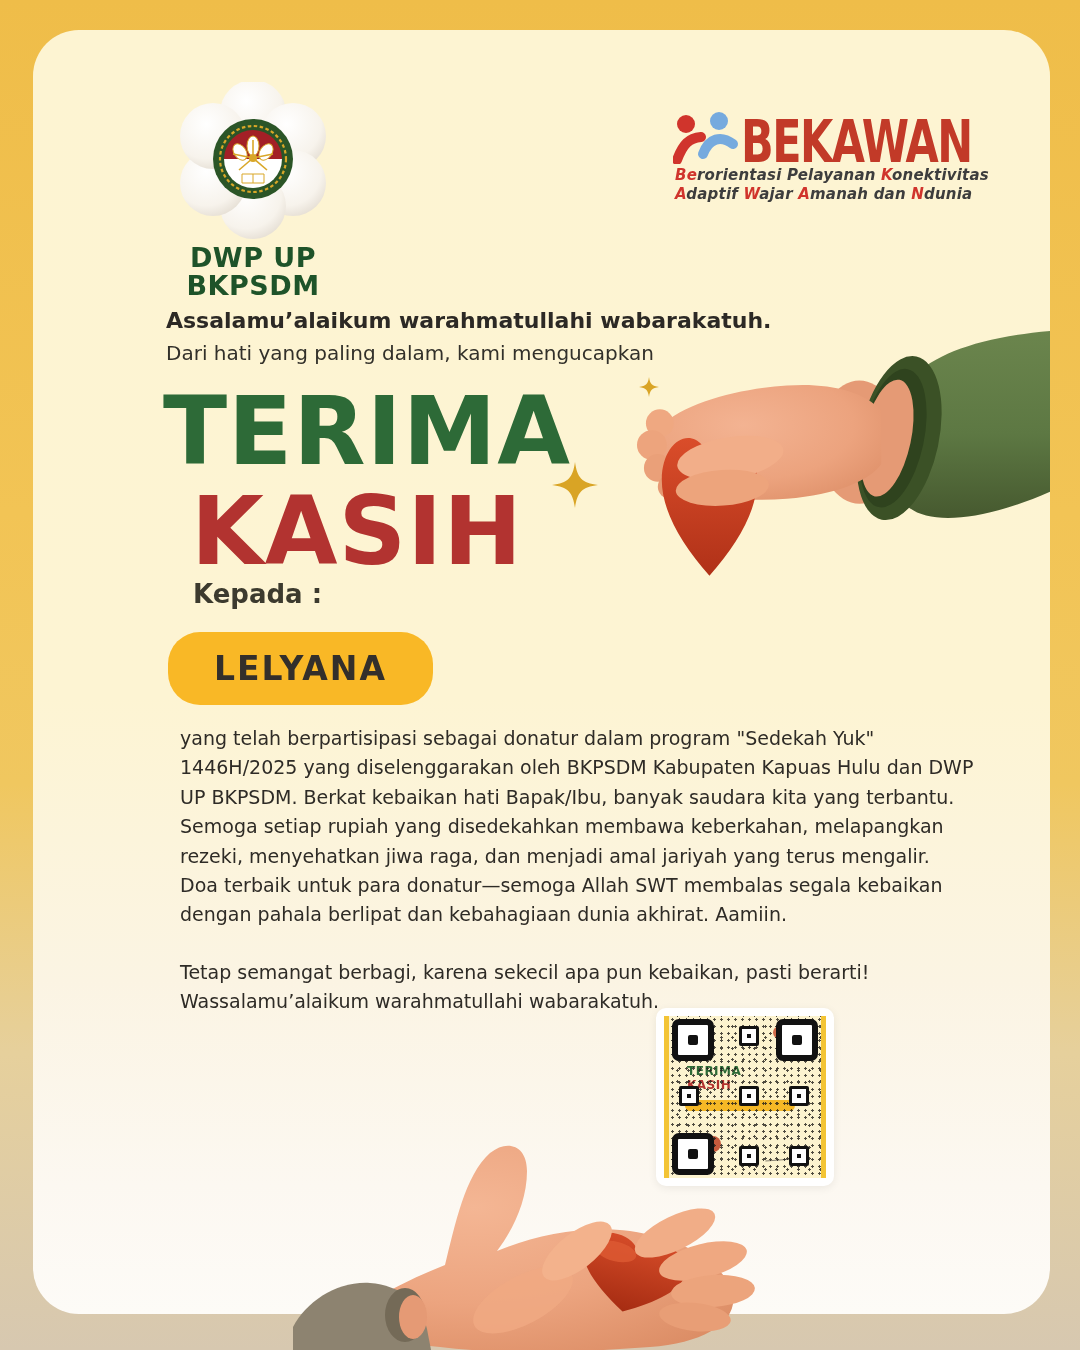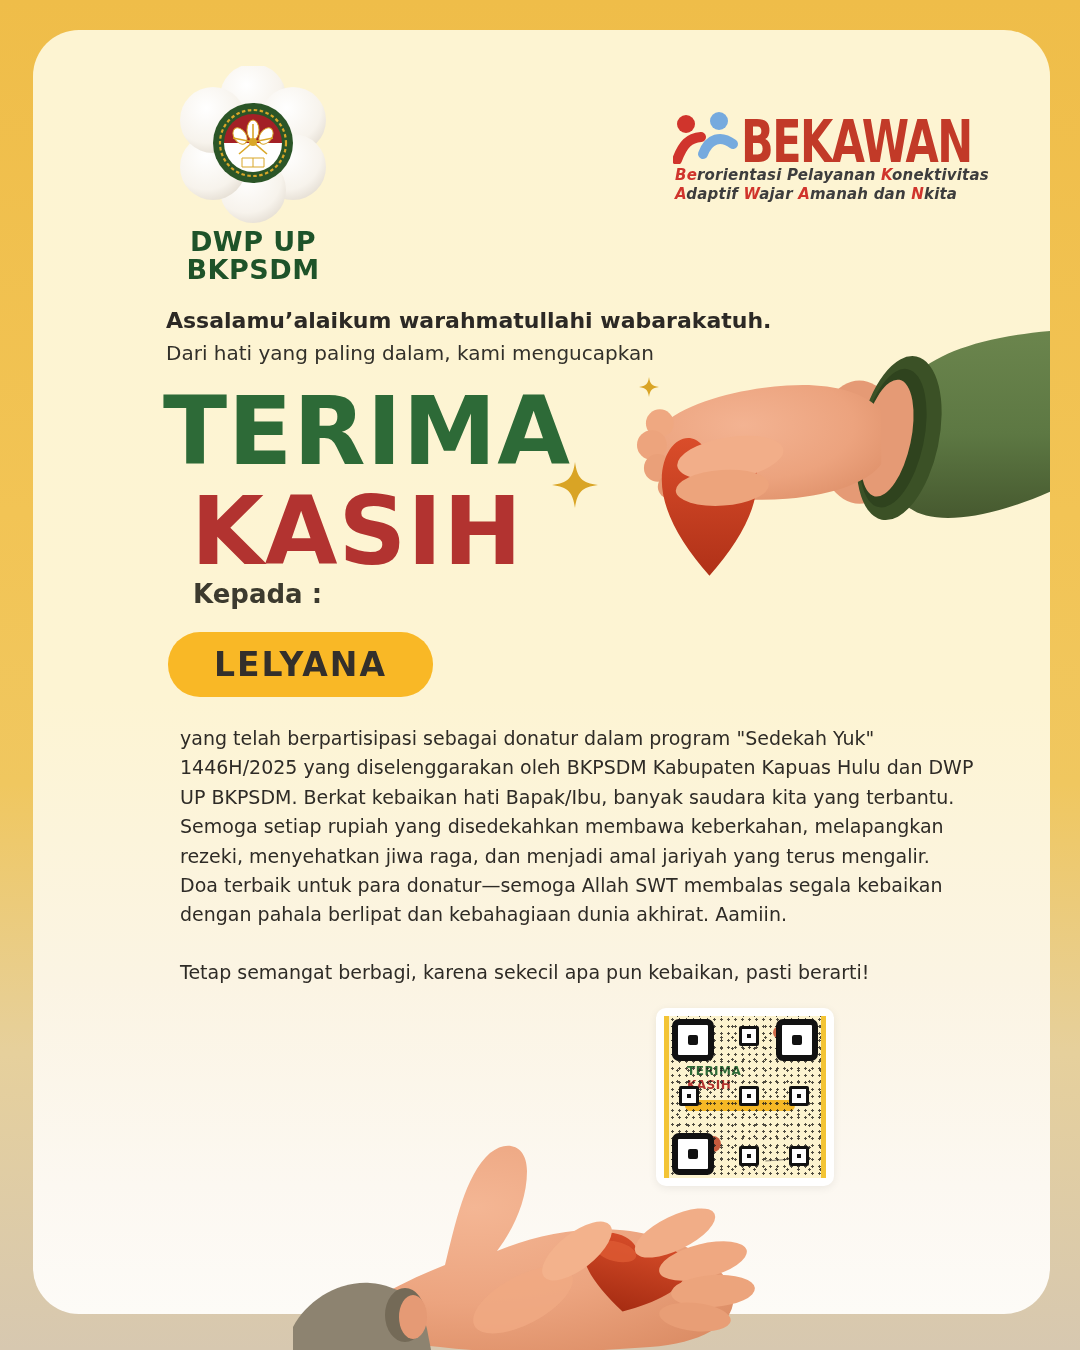--- a/index.html
+++ b/index.html
@@ -4,35 +4,35 @@
 <style>
   html,body{margin:0;padding:0;background:#d7c8b0;}
   .stage{position:relative;width:1080px;height:1350px;overflow:hidden;
          font-family:"DejaVu Sans","Liberation Sans",sans-serif;
          background:linear-gradient(180deg,#efbd49 0%,#f2c455 38%,#f0c75f 58%,#e6d09c 78%,#d7c8b0 100%);}
   .abs{position:absolute;}
   
   .card{position:absolute;left:33px;top:30px;width:1017px;height:1284px;border-radius:46px;overflow:hidden;
         background:linear-gradient(180deg,#fdf4d2 0%,#fdf4d3 52%,#fbf4e3 74%,#fcf8f1 90%,#fdfbf7 100%);}
   
-  .dwp-wrap{left:120px;top:36px;width:200px;text-align:center;}
+  .dwp-wrap{left:120px;top:52px;width:200px;text-align:center;}
   .dwp-text{margin-top:-4px;font-weight:900;font-size:27px;line-height:28px;color:#1e5329;letter-spacing:.5px;}
   .bk-wrap{left:640px;top:76px;width:340px;}
   .bk-word{position:absolute;left:68px;top:2px;font-size:58px;font-weight:900;color:#c23a28;
            letter-spacing:-2px;transform:scaleX(.74);transform-origin:left top;white-space:nowrap;}
   .bk-tag{position:absolute;left:2px;font-size:15px;font-weight:bold;letter-spacing:.2px;color:#3d3d3d;white-space:nowrap;font-style:italic;}
   .bk-tag .rd{color:#d0342c;}
   
   .salam{left:133px;top:278px;font-size:22px;font-weight:bold;color:#2c2925;}
   .intro{left:133px;top:311px;font-size:20px;color:#32302a;}
   .big{font-weight:900;font-size:94px;letter-spacing:1px;line-height:92px;white-space:nowrap;}
   .terima{left:130px;top:356px;color:#2d6a37;}
   .kasih{left:158px;top:456px;color:#b23330;}
   .kepada{left:160px;top:549px;font-size:26px;font-weight:bold;color:#3c3a2e;text-align:center;}
-  .pill{left:135px;top:602px;width:265px;height:65px;border-radius:32px;background:#f9b826;
+  .pill{left:135px;top:602px;width:265px;height:73px;border-radius:32px;background:#f9b826;
         display:flex;align-items:center;justify-content:center;}
   .pill span{font-size:33px;font-weight:900;letter-spacing:2px;color:#332f2b;}
   
   .copy{left:147px;top:694px;width:805px;font-size:19px;line-height:29.4px;color:#2e2b26;}
   .copy p{margin:0;}
   .copy .gap{margin-top:28px;}
   
   .spark{pointer-events:none;}
   
   .qr-card{left:623px;top:978px;width:178px;height:178px;background:#fff;border-radius:10px;
@@ -110,21 +110,21 @@
 
     <div class="abs bk-wrap">
       <svg class="abs" style="left:0;top:4px" width="70" height="54" viewBox="0 0 70 54">
         <circle cx="13" cy="14" r="9" fill="#d0342c"></circle>
         <path d="M4,50 C10,34 16,28 28,27" fill="none" stroke="#d0342c" stroke-width="10" stroke-linecap="round"></path>
         <circle cx="46" cy="11" r="9" fill="#76aade"></circle>
         <path d="M30,44 C36,28 48,25 60,34" fill="none" stroke="#76aade" stroke-width="10" stroke-linecap="round"></path>
       </svg>
       <div class="bk-word">BEKAWAN</div>
       <div class="bk-tag" style="top:60px"><span class="rd">Be</span><span>rorientasi </span><span>Pelayanan </span><span class="rd">K</span><span>onektivitas</span></div>
-      <div class="bk-tag" style="top:79px"><span class="rd">A</span><span>daptif </span><span class="rd">W</span><span>ajar </span><span class="rd">A</span><span>manah dan </span><span class="rd">N</span><span>kita</span></div>
+      <div class="bk-tag" style="top:79px"><span class="rd">A</span><span>daptif </span><span class="rd">W</span><span>ajar </span><span class="rd">A</span><span>manah dan </span><span class="rd">N</span><span>dunia</span></div>
     </div>
 
     <div class="abs salam">Assalamu’alaikum warahmatullahi wabarakatuh.</div>
     <div class="abs intro">Dari hati yang paling dalam, kami mengucapkan</div>
 
     <div class="abs big terima">TERIMA</div>
     <div class="abs big kasih">KASIH</div>
     <div class="abs kepada">Kepada :</div>
 
     <svg class="abs spark" style="left:519px;top:432px" width="46" height="46" viewBox="0 0 40 40">
@@ -170,20 +170,21 @@
       </g>
 
       <ellipse cx="98" cy="128" rx="54" ry="21" transform="rotate(-9 98 128)" fill="#f2ae89"></ellipse>
       <ellipse cx="90" cy="158" rx="47" ry="18" transform="rotate(-4 90 158)" fill="#eda47c"></ellipse>
     </svg>
 
     <div class="abs copy">
       <p>yang telah berpartisipasi sebagai donatur dalam program "Sedekah Yuk" 1446H/2025 yang diselenggarakan oleh BKPSDM Kabupaten Kapuas Hulu dan DWP UP BKPSDM. Berkat kebaikan hati Bapak/Ibu, banyak saudara kita yang terbantu. Semoga setiap rupiah yang disedekahkan membawa keberkahan, melapangkan rezeki, menyehatkan jiwa raga, dan menjadi amal jariyah yang terus mengalir.</p>
       <p>Doa terbaik untuk para donatur—semoga Allah SWT membalas segala kebaikan dengan pahala berlipat dan kebahagiaan dunia akhirat. Aamiin.</p>
       <p class="gap">Tetap semangat berbagi, karena sekecil apa pun kebaikan, pasti berarti!</p>
+      <p>Wassalamu’alaikum warahmatullahi wabarakatuh.</p>
     </div>
 
     <div class="abs pill">
       <span>LELYANA</span>
     </div>
 
     <div class="abs qr-card">
       <div class="qr-art">
         <div class="mini-flower"></div>
         <div class="mini-hand-tr"></div>

